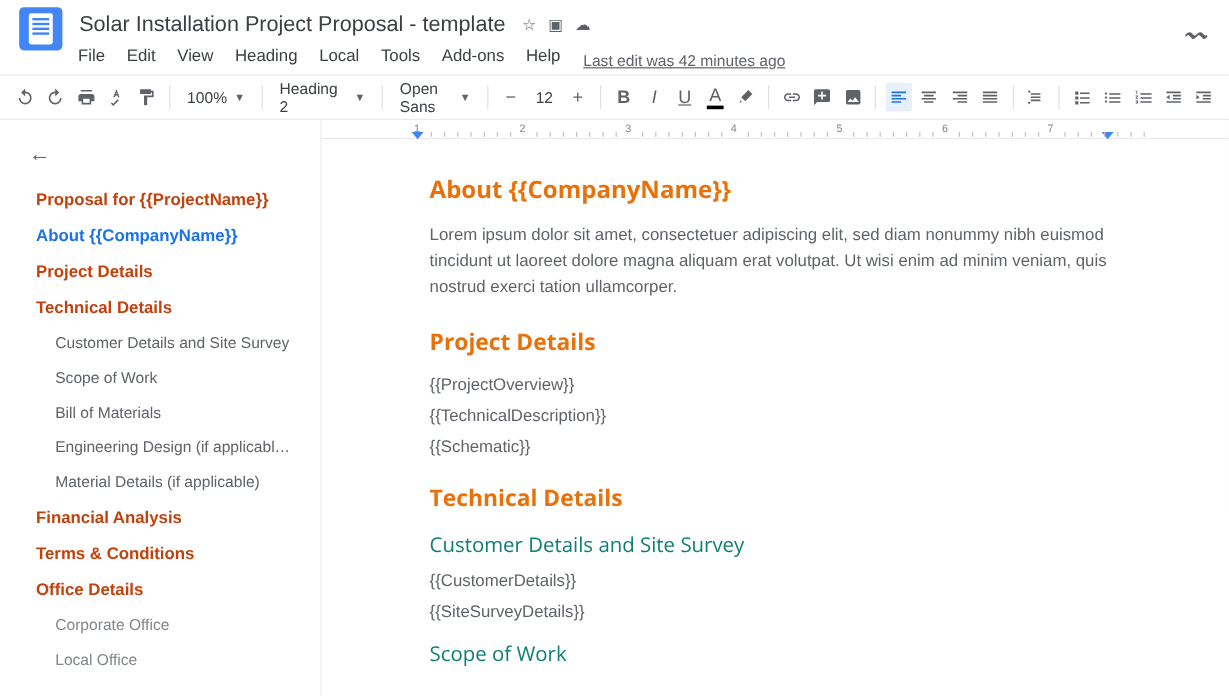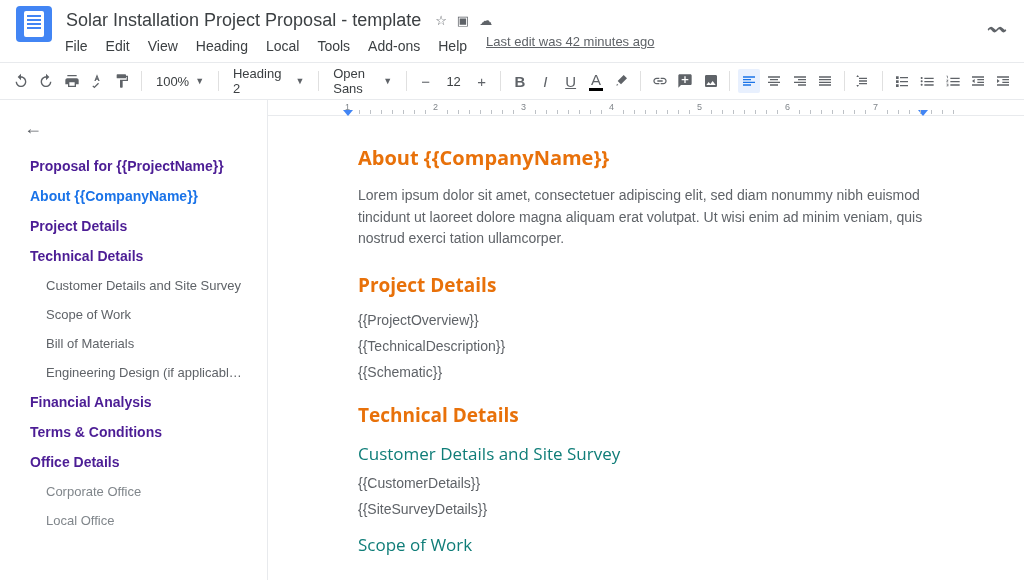--- a/index.html
+++ b/index.html
@@ -9,39 +9,39 @@
   .doc-icon { width: 36px; height: 36px; background: #4285f4; border-radius: 4px; margin-right: 10px; display: flex; align-items: center; justify-content: center; margin-top: 8px; }
   .doc-icon-inner { width: 20px; height: 26px; background: #fff; border-radius: 2px; position: relative; }
   .doc-icon-inner::before { content:''; position:absolute; top:4px; left:3px; right:3px; height:2px; background:#4285f4; box-shadow: 0 4px 0 #4285f4, 0 8px 0 #4285f4, 0 12px 0 #4285f4; }
   .title-area { flex: 1; }
   .doc-title-row { display: flex; align-items: center; gap: 10px; }
   .doc-title { font-size: 18px; color: #3c4043; padding: 2px 4px; }
   .title-icons { display: flex; gap: 10px; color: #5f6368; }
   .title-icons span { cursor: pointer; }
   .more-icon { margin-left: auto; margin-right: 6px; color: #5f6368; align-self: flex-start; margin-top: 6px; font-size: 18px; }
   
-  .menubar { display: flex; align-items: flex-start; gap: 4px; padding: 2px 0 4px 58px; font-size: 14px; color: #3c4043; }
+  .menubar { display: flex; align-items: flex-end; gap: 4px; padding: 2px 0 4px 58px; font-size: 14px; color: #3c4043; }
   .menubar .mi { padding: 4px 7px; border-radius: 4px; cursor: pointer; }
   .last-edit { color: #5f6368; text-decoration: underline; font-size: 13px; margin-left: 8px; cursor: pointer; }
   
   .toolbar { display: flex; align-items: center; padding: 4px 10px; border-top: 1px solid #e8eaed; border-bottom: 1px solid #e8eaed; gap: 4px; height: 38px; }
   .tb { width: 24px; height: 24px; display: flex; align-items: center; justify-content: center; color: #5f6368; cursor: pointer; border-radius: 2px; font-size: 15px; }
   .tb svg { width: 16px; height: 16px; fill: #5f6368; }
   .tb.active { background: #e8f0fe; color: #1a73e8; }
   .tb.active svg { fill: #1a73e8; }
   .sep { width: 1px; height: 20px; background: #e0e0e0; margin: 0 4px; }
   .dd { display: flex; align-items: center; gap: 6px; padding: 2px 6px; font-size: 13px; color: #3c4043; cursor: pointer; }
   .dd .caret { font-size: 9px; color: #5f6368; }
   
   .workspace { display: flex; height: calc(580px - 32px - 28px - 38px); }
   
   .outline { width: 268px; border-right: 1px solid #e8eaed; padding: 18px 14px 10px 18px; overflow: hidden; position: relative; }
   .outline-back { color: #5f6368; font-size: 18px; margin-bottom: 12px; margin-left: 6px; cursor: pointer; }
   .outline-item { padding: 7px 0 7px 12px; font-size: 14px; color: #5f6368; cursor: pointer; white-space: nowrap; overflow: hidden; text-overflow: ellipsis; position: relative; }
-  .outline-item.h1 { font-weight: 600; color: #4c1d95; }
+  .outline-item.h1 { font-weight: 600; color: #c2410c; }
   .outline-item.h2 { padding-left: 28px; font-size: 13px; }
   .outline-item.h3 { padding-left: 28px; font-size: 13px; color: #80868b; }
   .outline-item.active { color: #1a73e8; font-weight: 600; }
   .outline-item.active::before { content:''; position:absolute; left:-18px; top:50%; width:16px; height:2px; background:#1a73e8; }
   
   .canvas { flex: 1; background: #f8f9fa; position: relative; overflow: hidden; }
   .ruler { height: 16px; background: #fff; border-bottom: 1px solid #e8eaed; position: relative; font-size: 9px; color: #80868b; }
   .ruler-inner { position: absolute; left: 80px; right: 0; top: 0; bottom: 0; }
   .tick { position: absolute; top: 2px; height: 12px; }
   .tick .num { position: absolute; top: 0; left: -3px; }
@@ -230,20 +230,21 @@
     <div class="outline-back">←</div>
     <div id="outline-list">
         <div class="outline-item h1">Proposal for {{ProjectName}}</div>
         <div class="outline-item h1 active">About {{CompanyName}}</div>
         <div class="outline-item h1">Project Details</div>
         <div class="outline-item h1">Technical Details</div>
         <div class="outline-item h2">Customer Details and Site Survey</div>
         <div class="outline-item h2">Scope of Work</div>
         <div class="outline-item h2">Bill of Materials</div>
         <div class="outline-item h2">Engineering Design (if applicabl…</div>
+        <div class="outline-item h2">Material Details (if applicable)</div>
         <div class="outline-item h1">Financial Analysis</div>
         <div class="outline-item h1">Terms &amp; Conditions</div>
         <div class="outline-item h1">Office Details</div>
         <div class="outline-item h3">Corporate Office</div>
         <div class="outline-item h3">Local Office</div>
       </div>
   </div>
   <div class="canvas">
     <div class="ruler">
       <div class="ruler-inner" id="ruler-inner">

